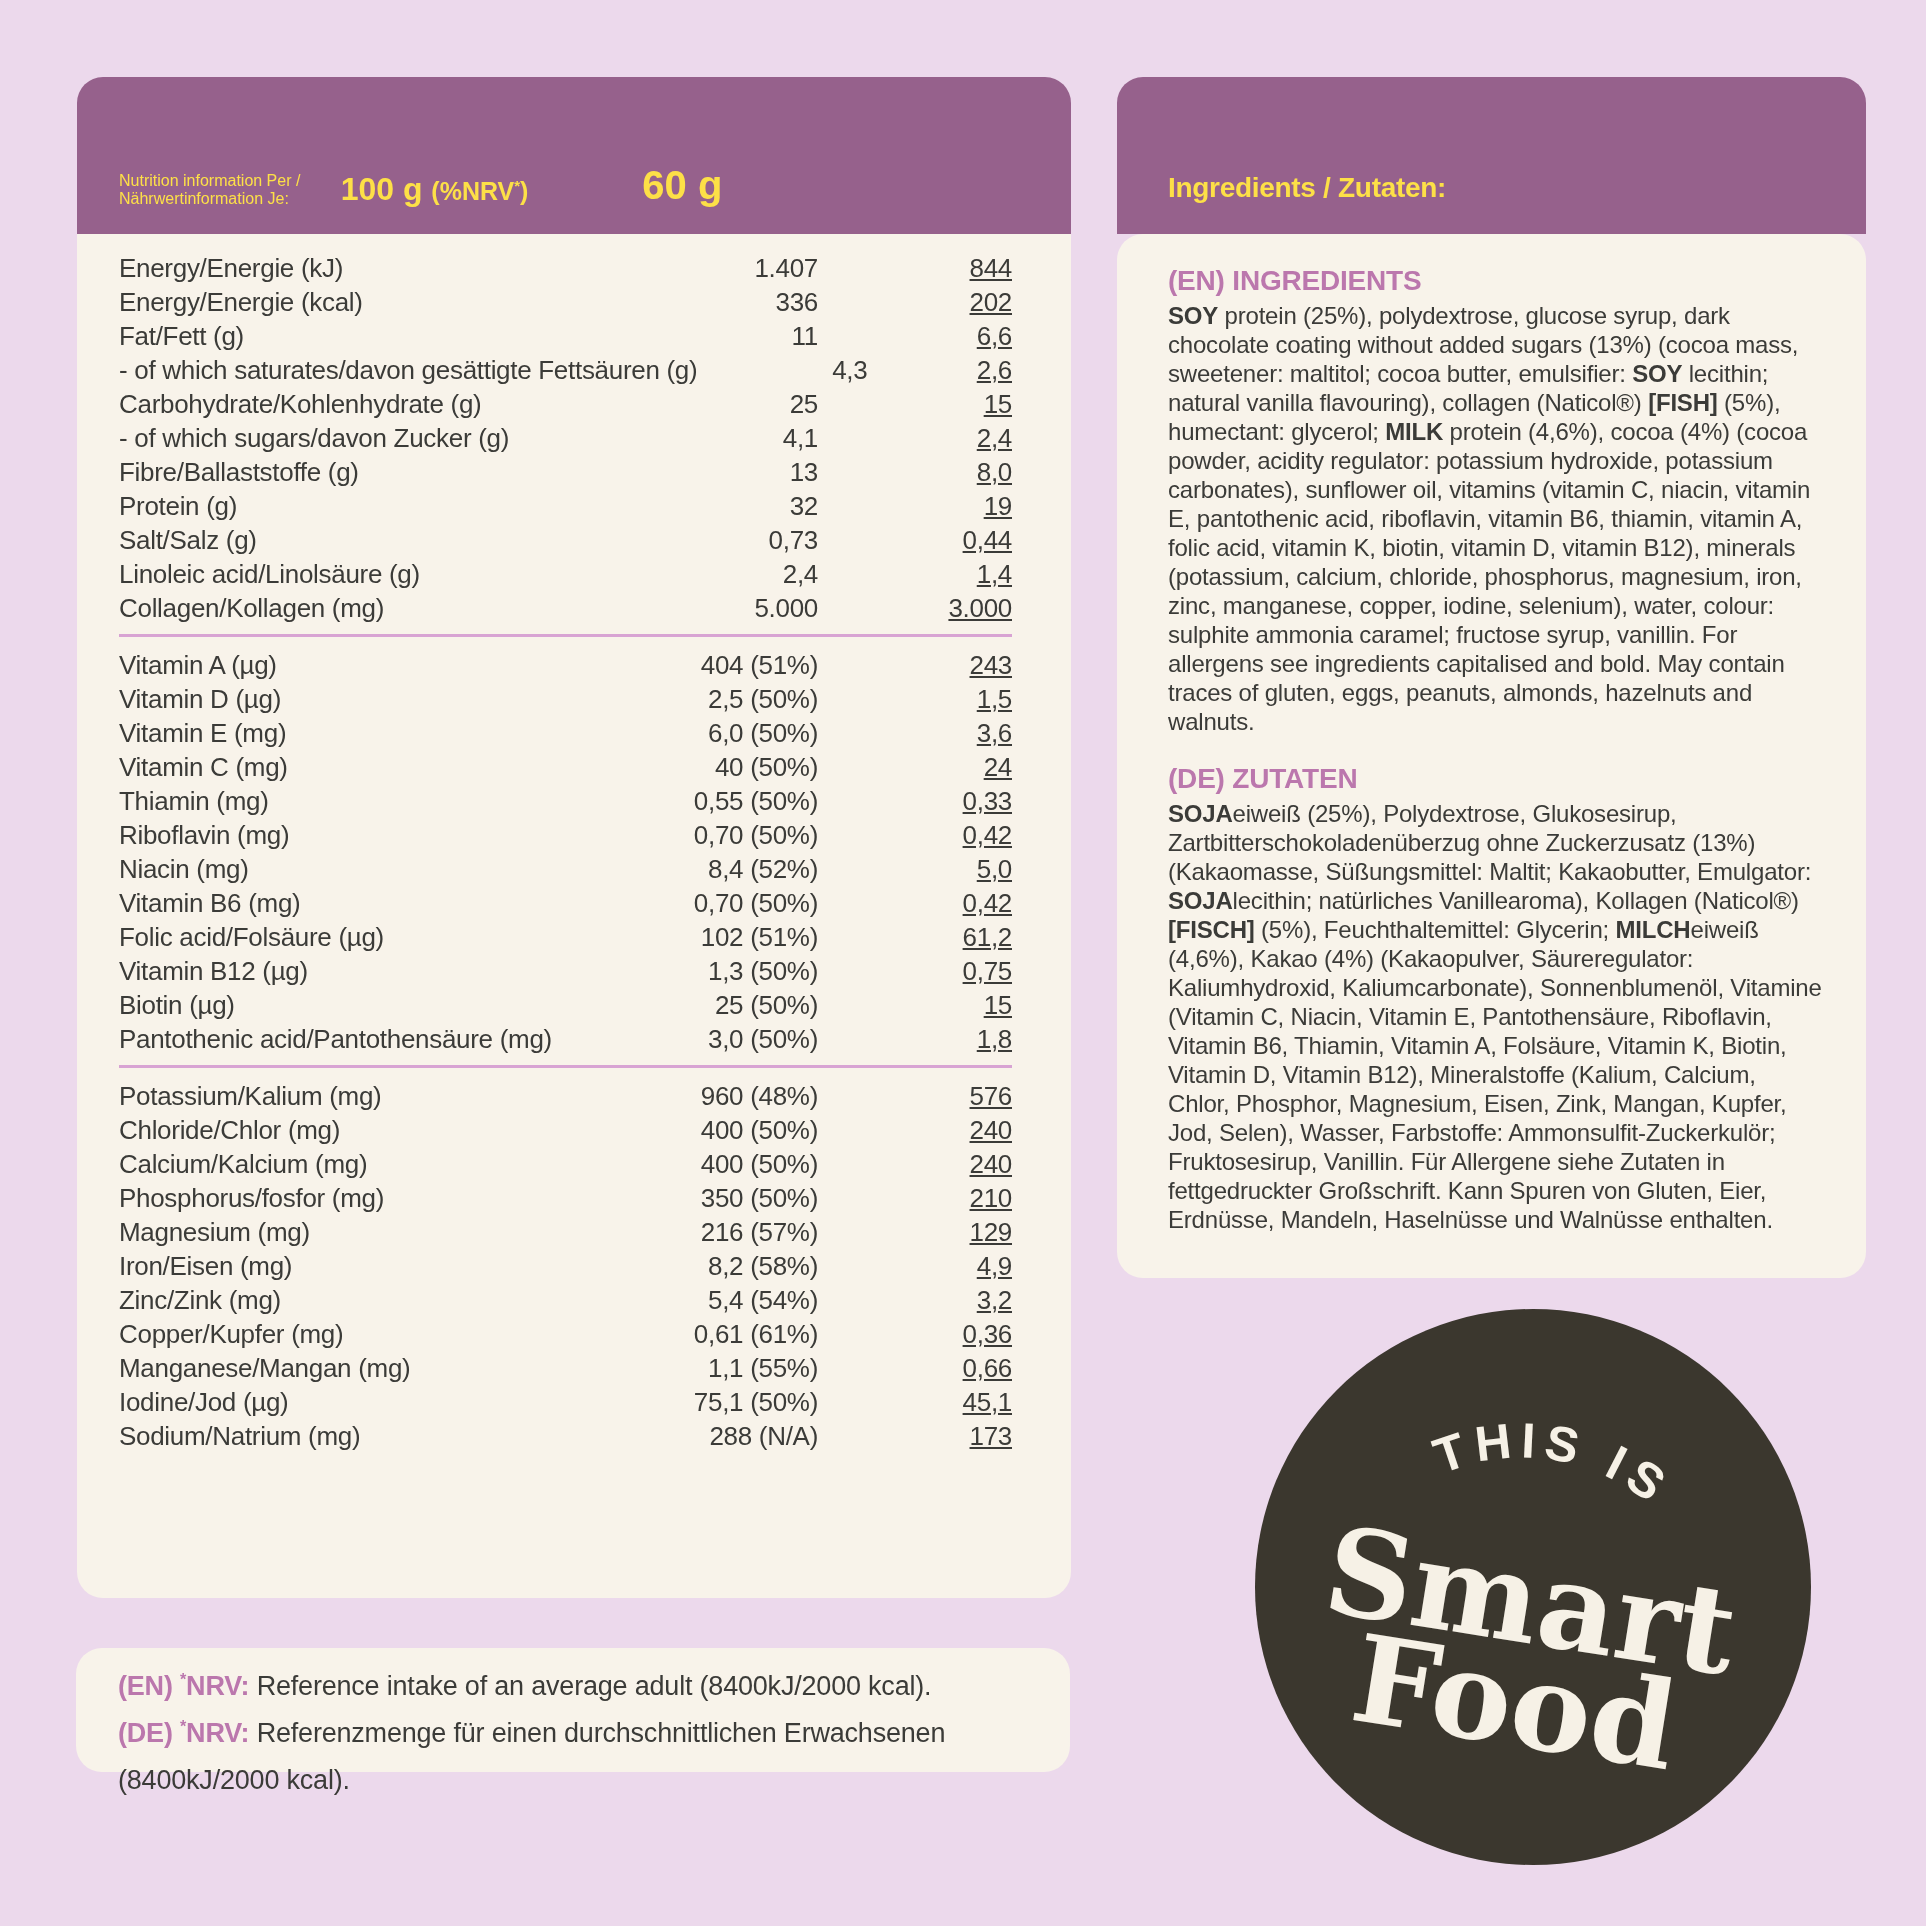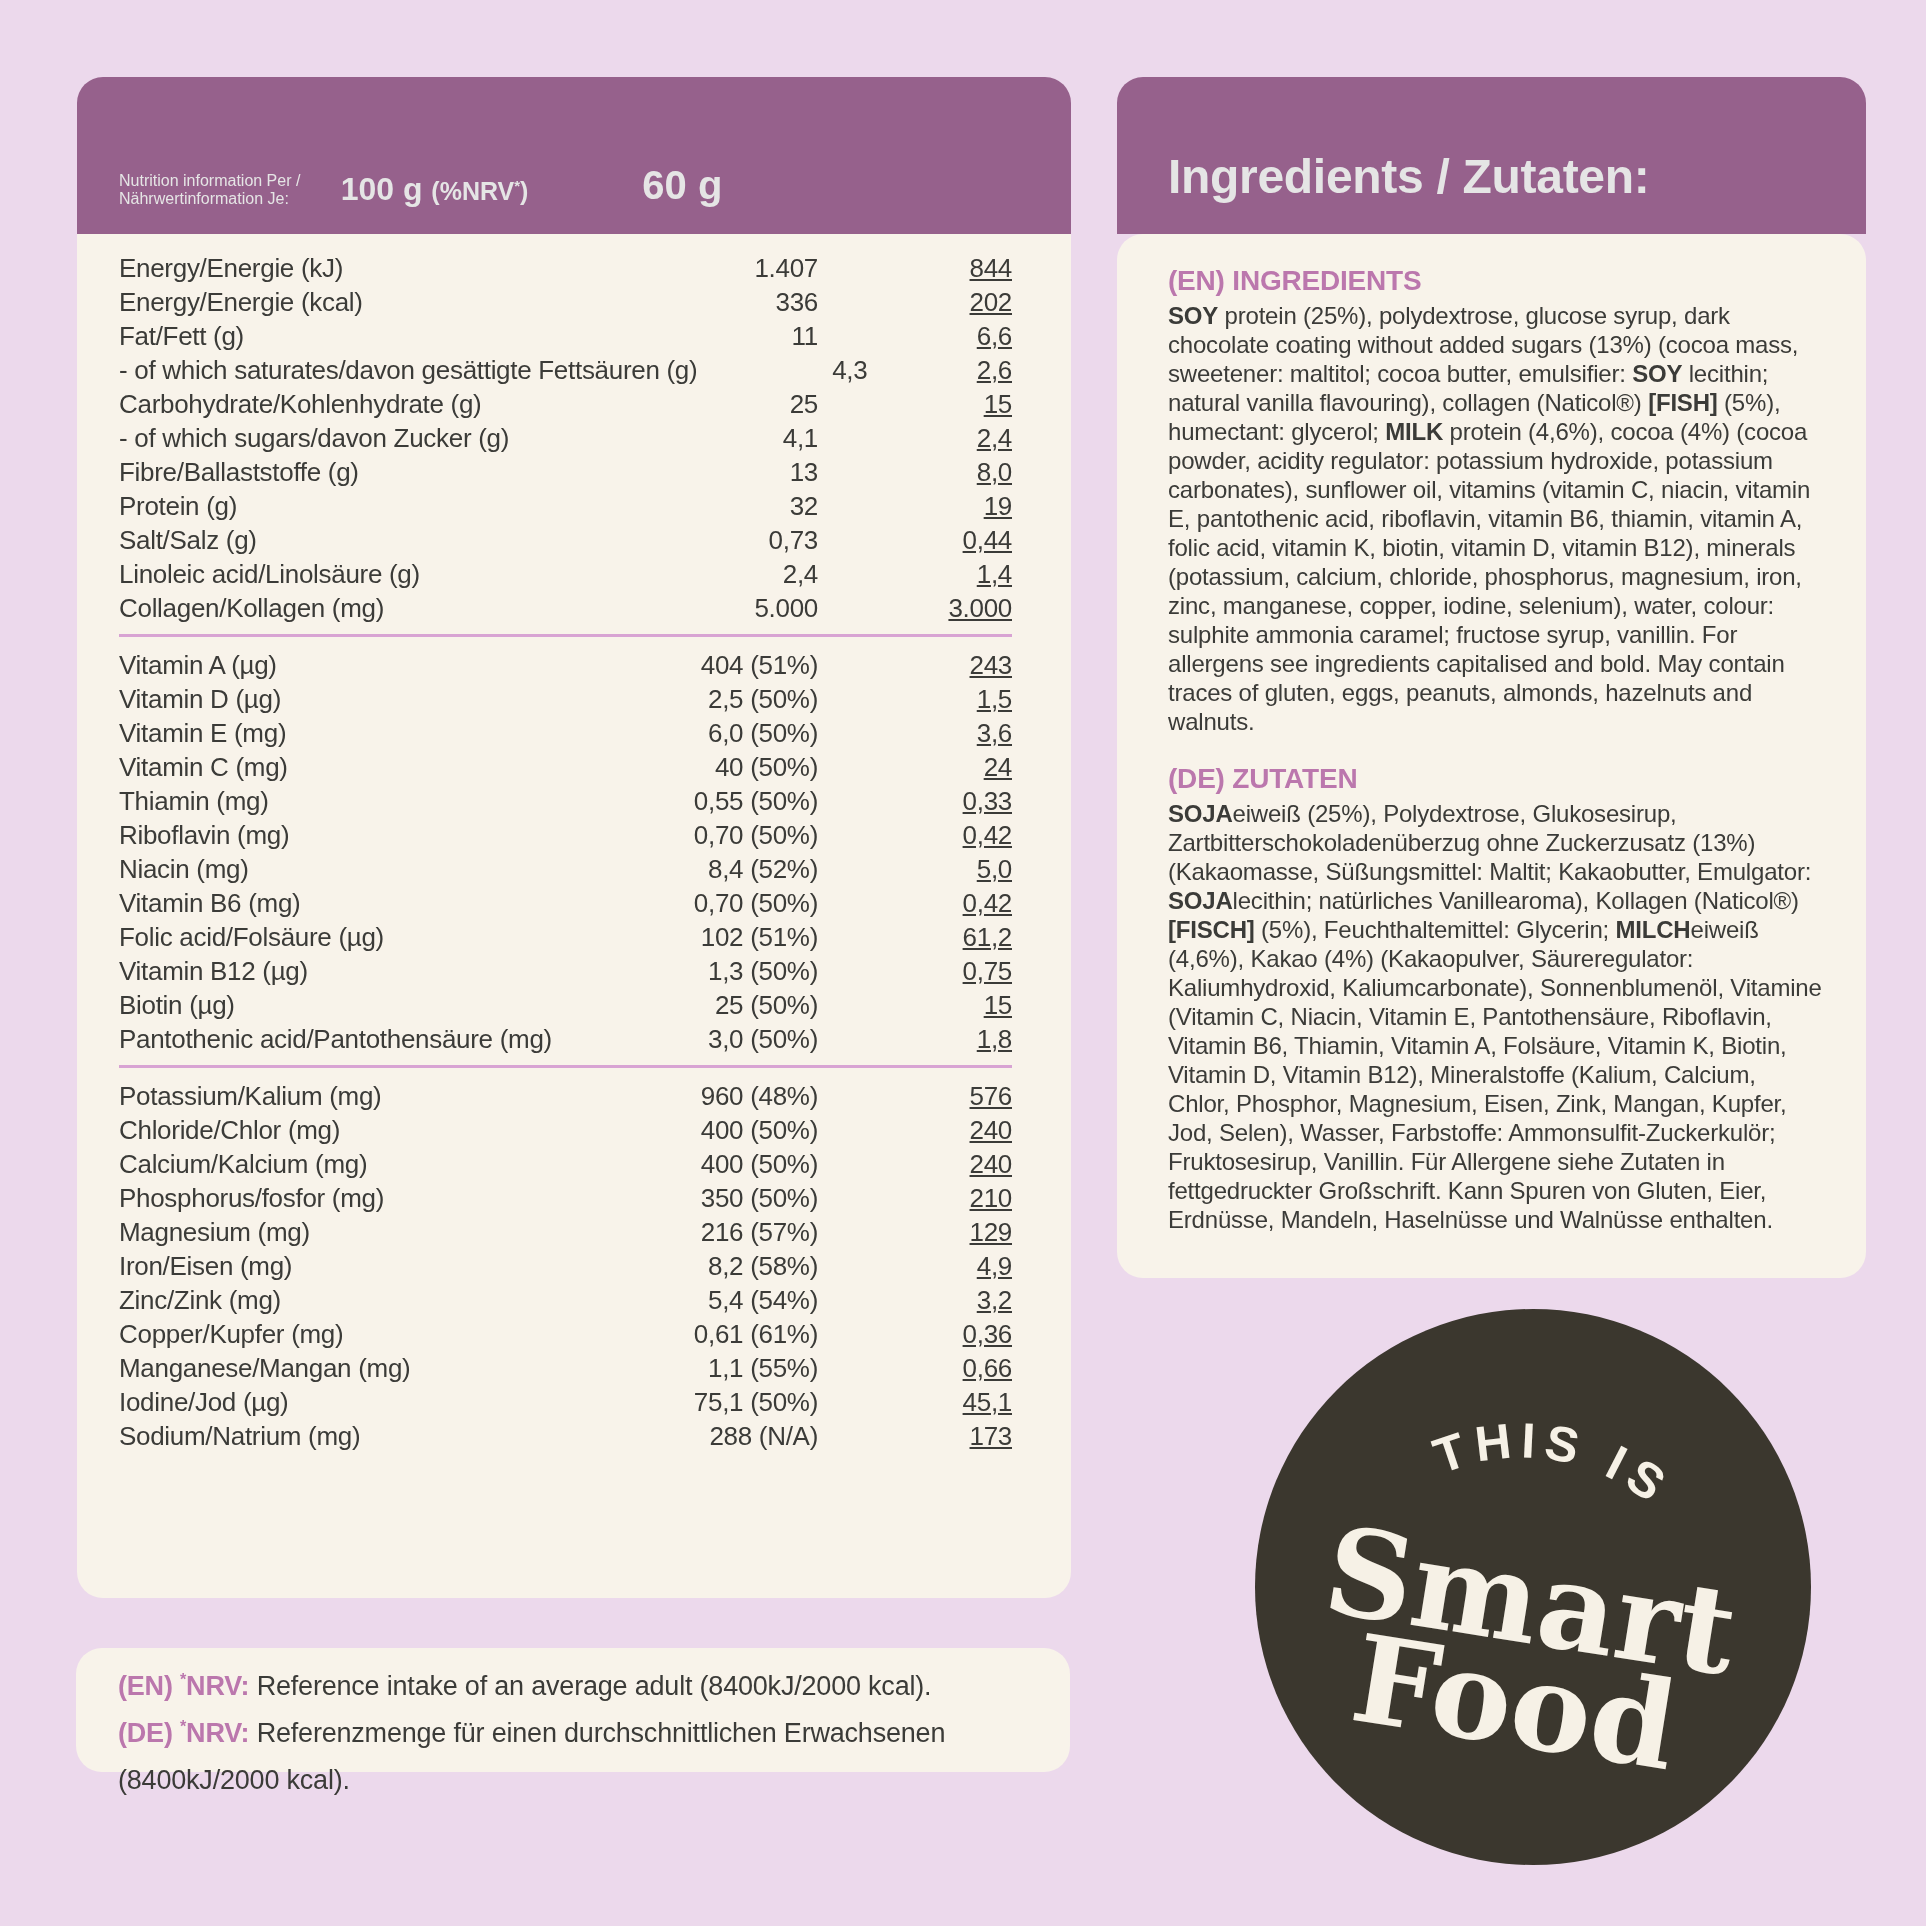--- a/index.html
+++ b/index.html
@@ -5,21 +5,21 @@
   html,body{margin:0;padding:0;}
   body{
     width:1927px;height:1927px;position:relative;
     background:#ecd9ec;
     font-family:"Liberation Sans",sans-serif;
     color:#3b3b38;
     overflow:hidden;
   }
   .panel{position:absolute;}
   .phead{
-    background:#96618c;color:#e5e5e5;
+    background:#96618c;color:#fde047;
     border-radius:26px 26px 0 0;
     height:157px;box-sizing:border-box;
   }
   .pbody{
     background:#f8f3ea;
     border-radius:0 0 26px 26px;
     box-sizing:border-box;
   }
 
   
@@ -42,21 +42,21 @@
   .trow .lbl{flex:1;white-space:nowrap;overflow:visible;}
   .trow .v100{width:228px;text-align:right;white-space:nowrap;}
   .trow .v60{width:194px;text-align:right;white-space:nowrap;text-decoration:underline;}
   .divider{border-top:3px solid #d8a3d3;margin:10px 0;height:0;}
 
   
   .right-panel{left:1117px;top:77px;width:749px;}
   .rhead{
     display:flex;align-items:flex-end;
     padding:0 40px 30px 51px;
-    font-weight:700;font-size:48px;letter-spacing:-0.3px;
+    font-weight:700;font-size:28px;letter-spacing:-0.3px;
   }
   .ibody{
     padding:32px 44px 44px 51px;
     font-size:24px;line-height:29px;letter-spacing:-0.2px;border-radius:26px;
   }
   .iheading{
     color:#bb77ad;font-weight:700;font-size:28px;
     margin:0 0 6px 0;letter-spacing:-0.2px;
   }
   .ipara{margin:0 0 28px 0;}

